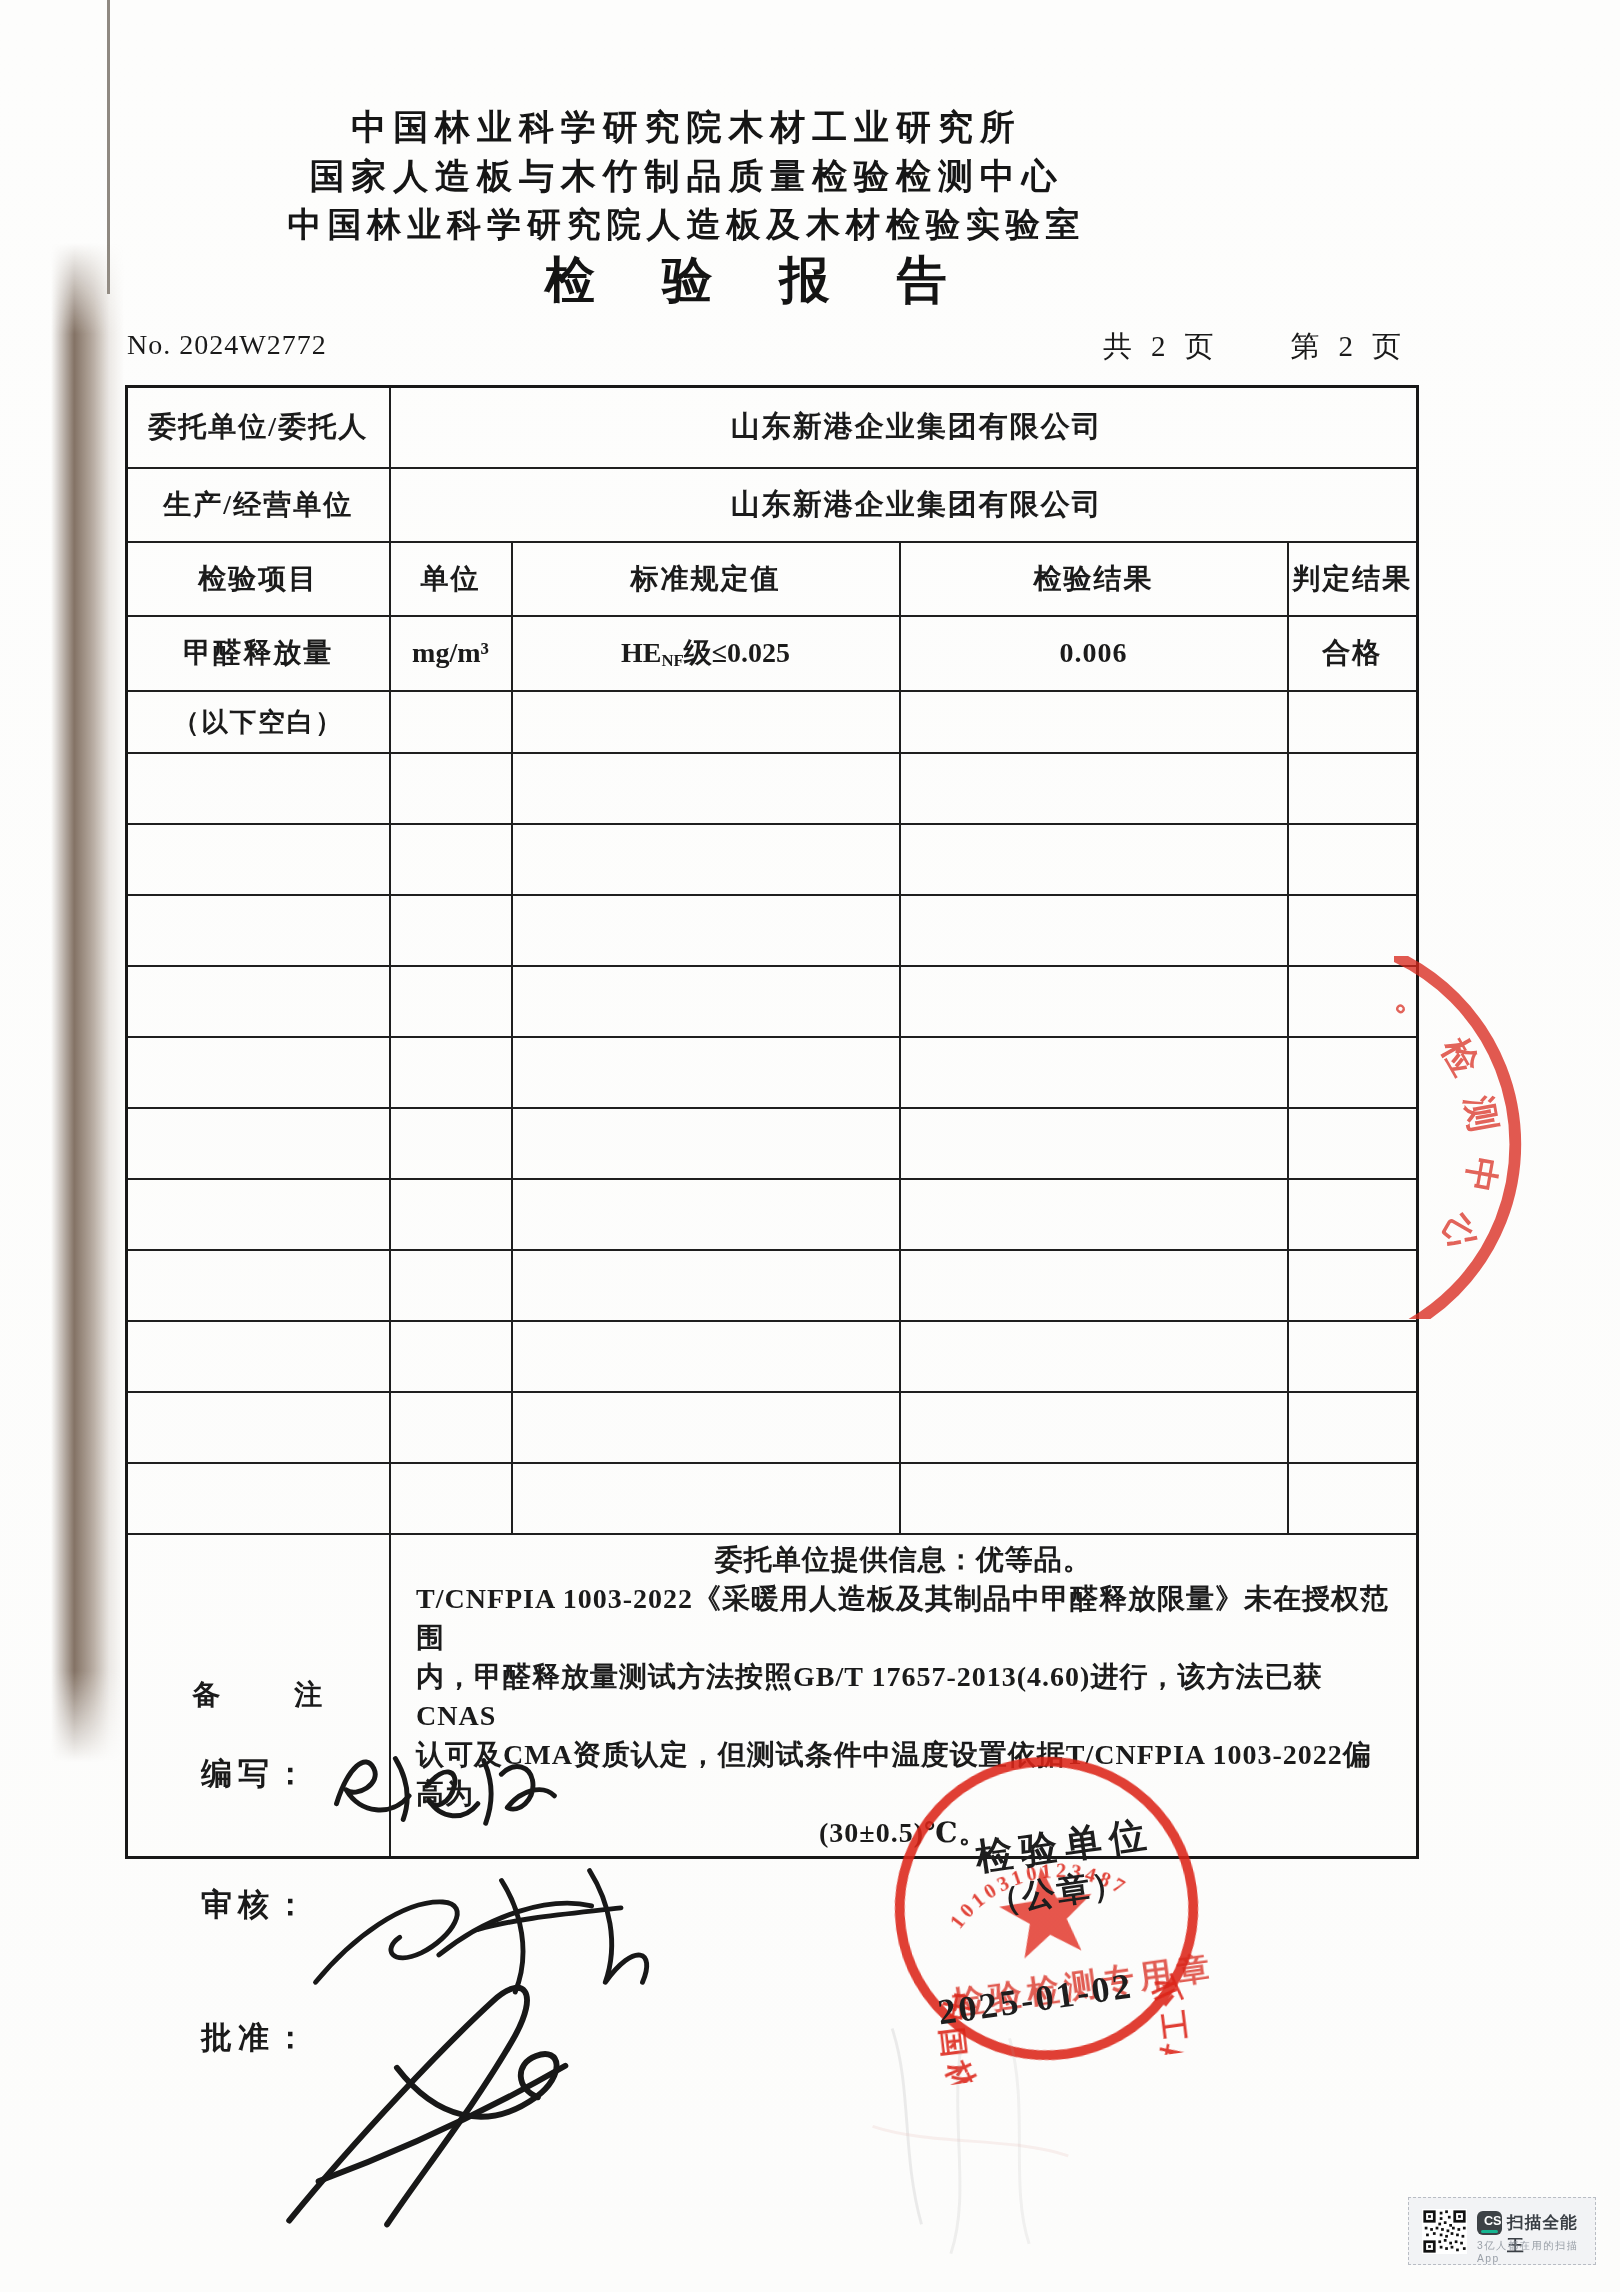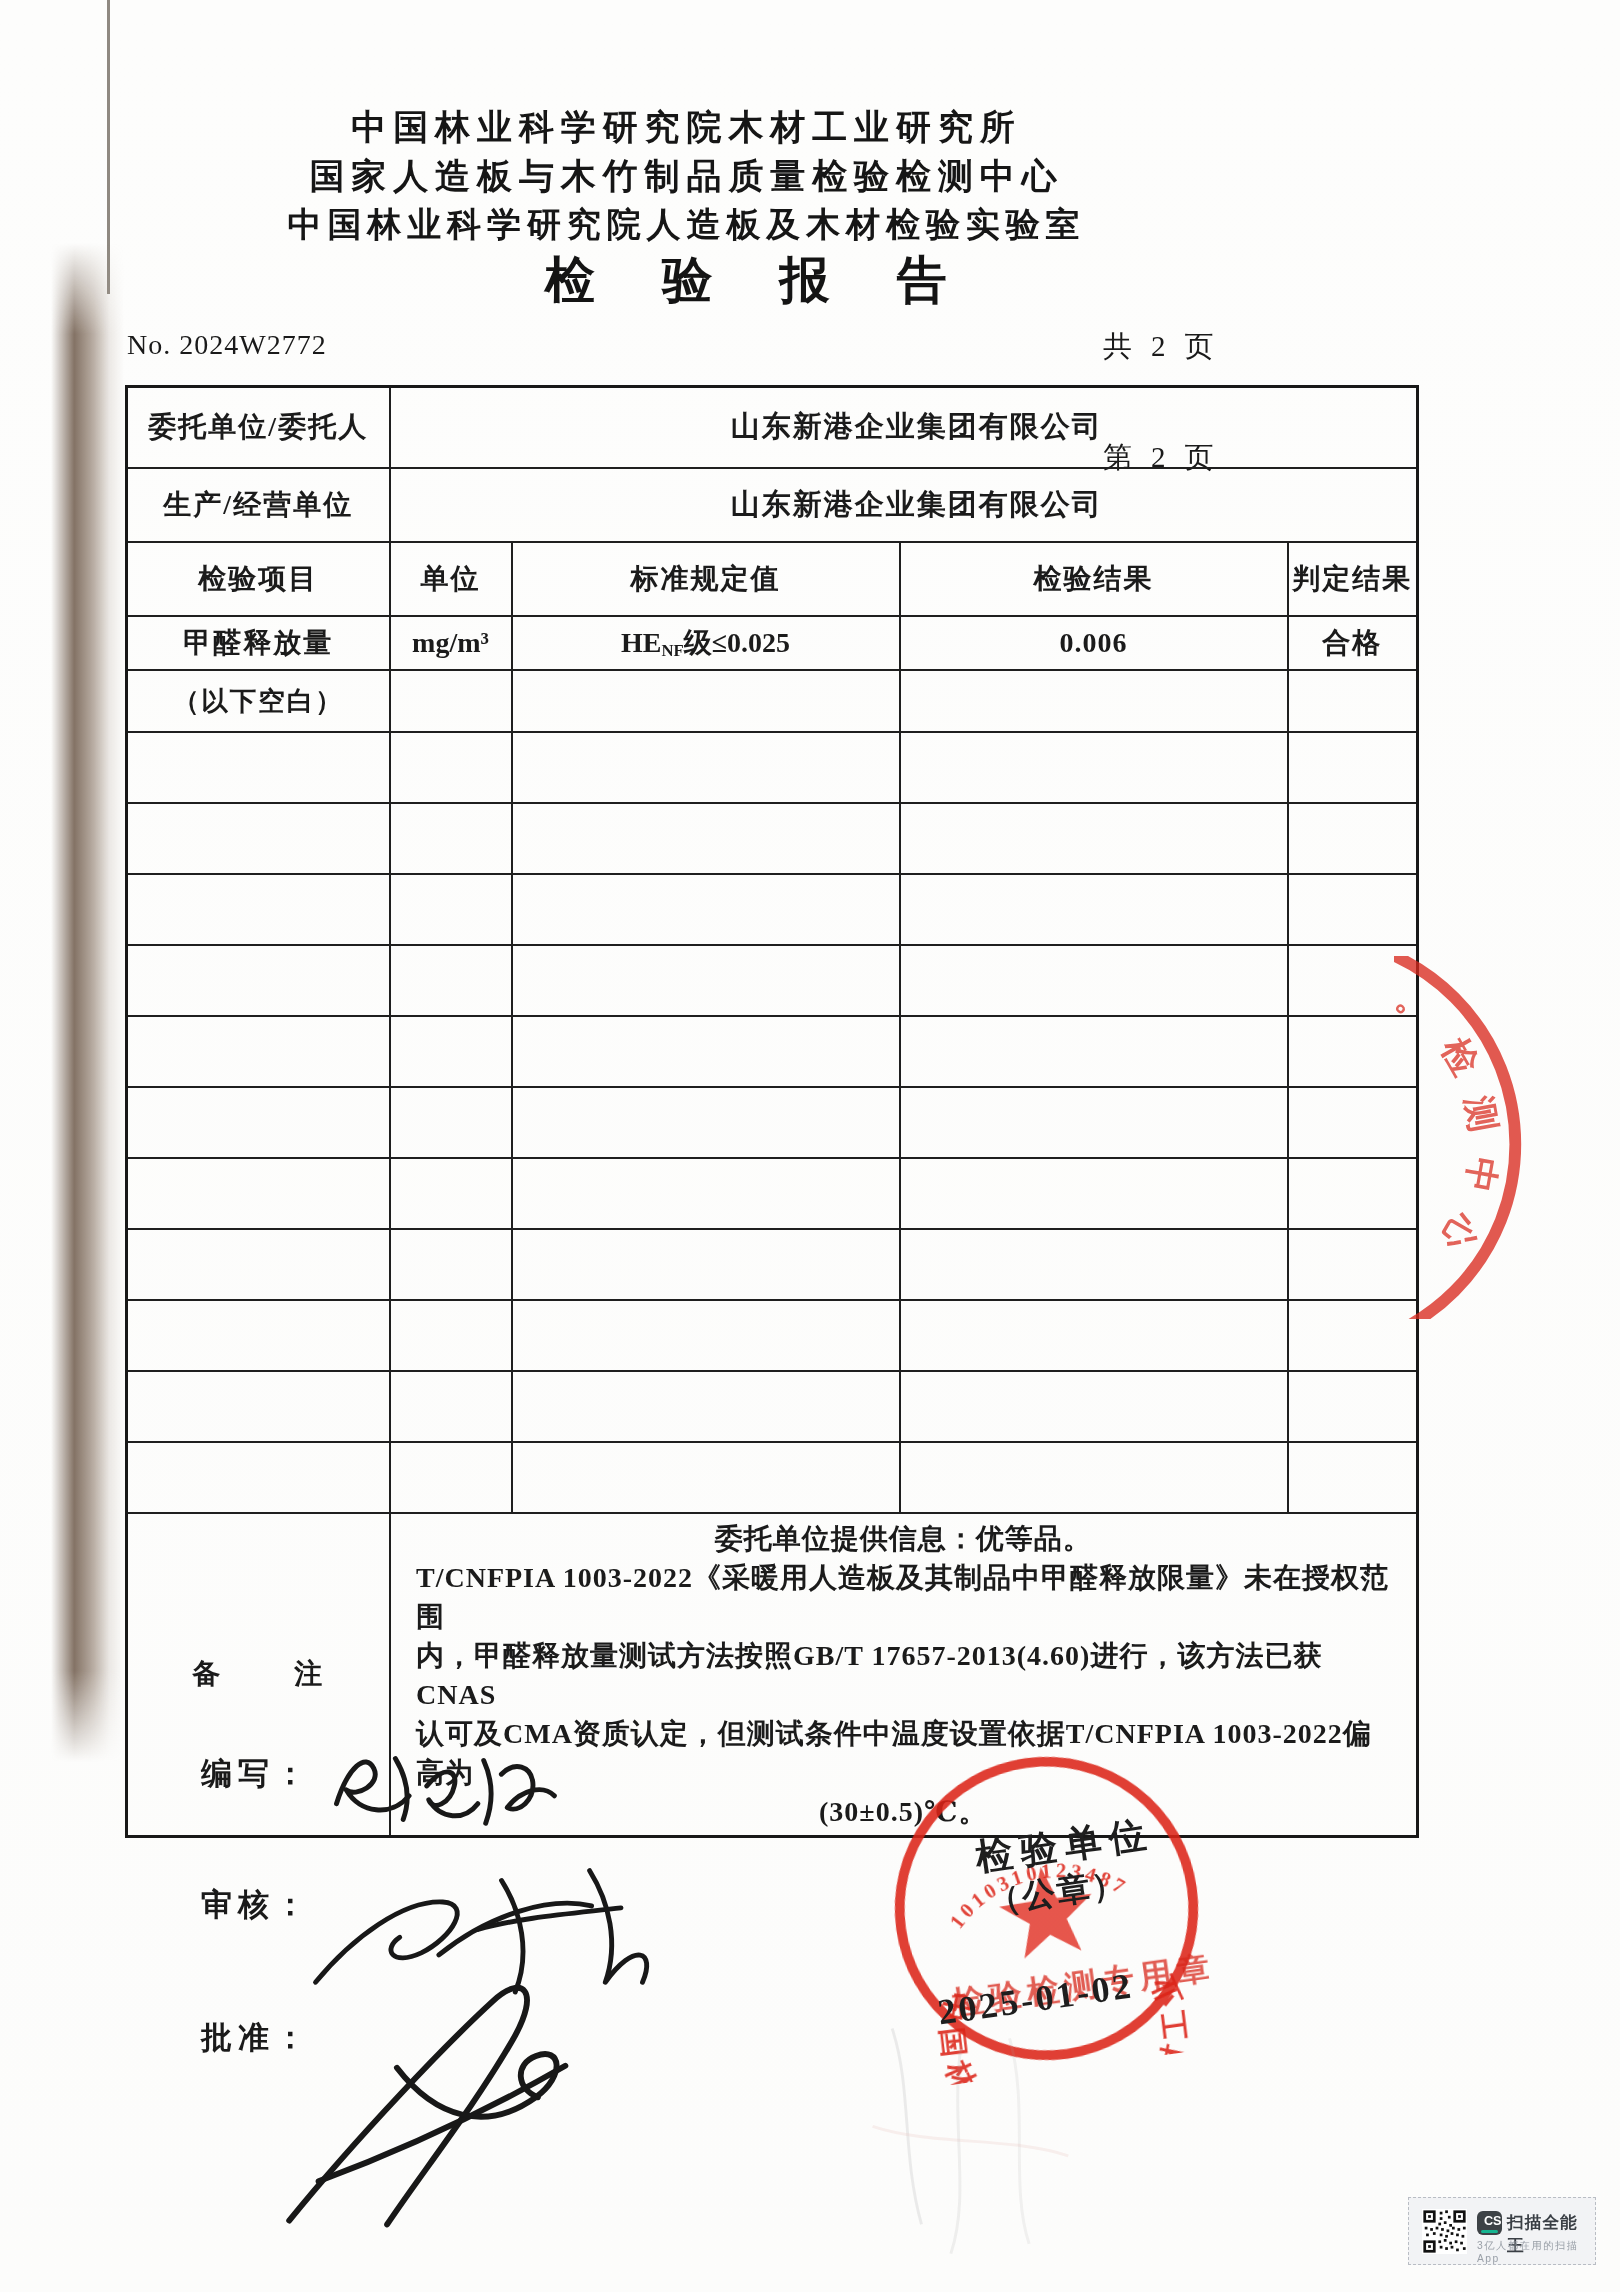--- a/index.html
+++ b/index.html
@@ -12,28 +12,28 @@
   .spine { position:absolute; left:51px; top:243px; width:73px; height:1519px;
            background:linear-gradient(90deg, rgba(255,255,255,0) 0%, rgba(118,99,84,.9) 32%, rgba(139,120,104,.6) 58%, rgba(185,173,162,.25) 80%, rgba(255,255,255,0) 100%);
            -webkit-mask-image:linear-gradient(180deg, transparent 0%, #000 6%, #000 94%, transparent 100%);
            mask-image:linear-gradient(180deg, transparent 0%, #000 6%, #000 94%, transparent 100%); }
 
   
   .org-lines { position:absolute; left:59px; width:1255px; text-align:center; font-weight:700; letter-spacing:6.9px; font-size:35px; color:#161616; }
   .org1 { top:104px; } .org2 { top:153px; } .org3 { top:202px; font-size:34px; letter-spacing:5.9px; }
   .rpt-title { position:absolute; left:132px; top:247px; width:1255px; text-align:center; font-size:50px; font-weight:700; letter-spacing:27.4px; color:#141414; }
   .report-no { position:absolute; left:127px; top:329px; font-size:28px; letter-spacing:1px; color:#1a1a1a; }
-  .page-info { position:absolute; left:1103px; top:327px; display:flex; gap:71px; font-size:29px; letter-spacing:5.9px; color:#1a1a1a;flex-direction:column; }
+  .page-info { position:absolute; left:1103px; top:327px; display:flex; gap:71px; font-size:29px; letter-spacing:5.9px; color:#1a1a1a; }
 
   
   table.rpt { position:absolute; left:125px; top:385px; width:1291px; border-collapse:collapse; table-layout:fixed;
               border:3.9px solid #181818; font-size:28px; color:#1b1b1b; }
   table.rpt td { border:2.9px solid #1f1f1f; text-align:center; vertical-align:middle; font-weight:600; letter-spacing:2px; }
   tr.r1 td { height:81px; } tr.r2 td { height:74px; } tr.rh td { height:74px; }
-  tr.rd td { height:54px; } tr.rb td { height:62px;margin-top:34px; } tr.re td { height:71px; }
+  tr.rd td { height:75px; } tr.rb td { height:62px;margin-top:34px; } tr.re td { height:71px; }
   tr.rk td { height:202px; }
   td.val { font-size:29px; letter-spacing:2.9px;padding-left:27px; }
   td sub { font-size:16.7px; letter-spacing:0; vertical-align:-3.9px; }
   .remark-label { white-space:pre; letter-spacing:0; }
   td.remark-cell { padding:5.9px 25.5px 3.9px 25.5px; vertical-align:top; }
   .rk-line { font-size:28px; line-height:39px; font-weight:600; letter-spacing:1px; text-align:left; }
   .rk-center { text-align:center; }
 
   
   .sig-label { position:absolute; font-size:31px; font-weight:700; letter-spacing:5.9px; color:#1a1a1a; }

